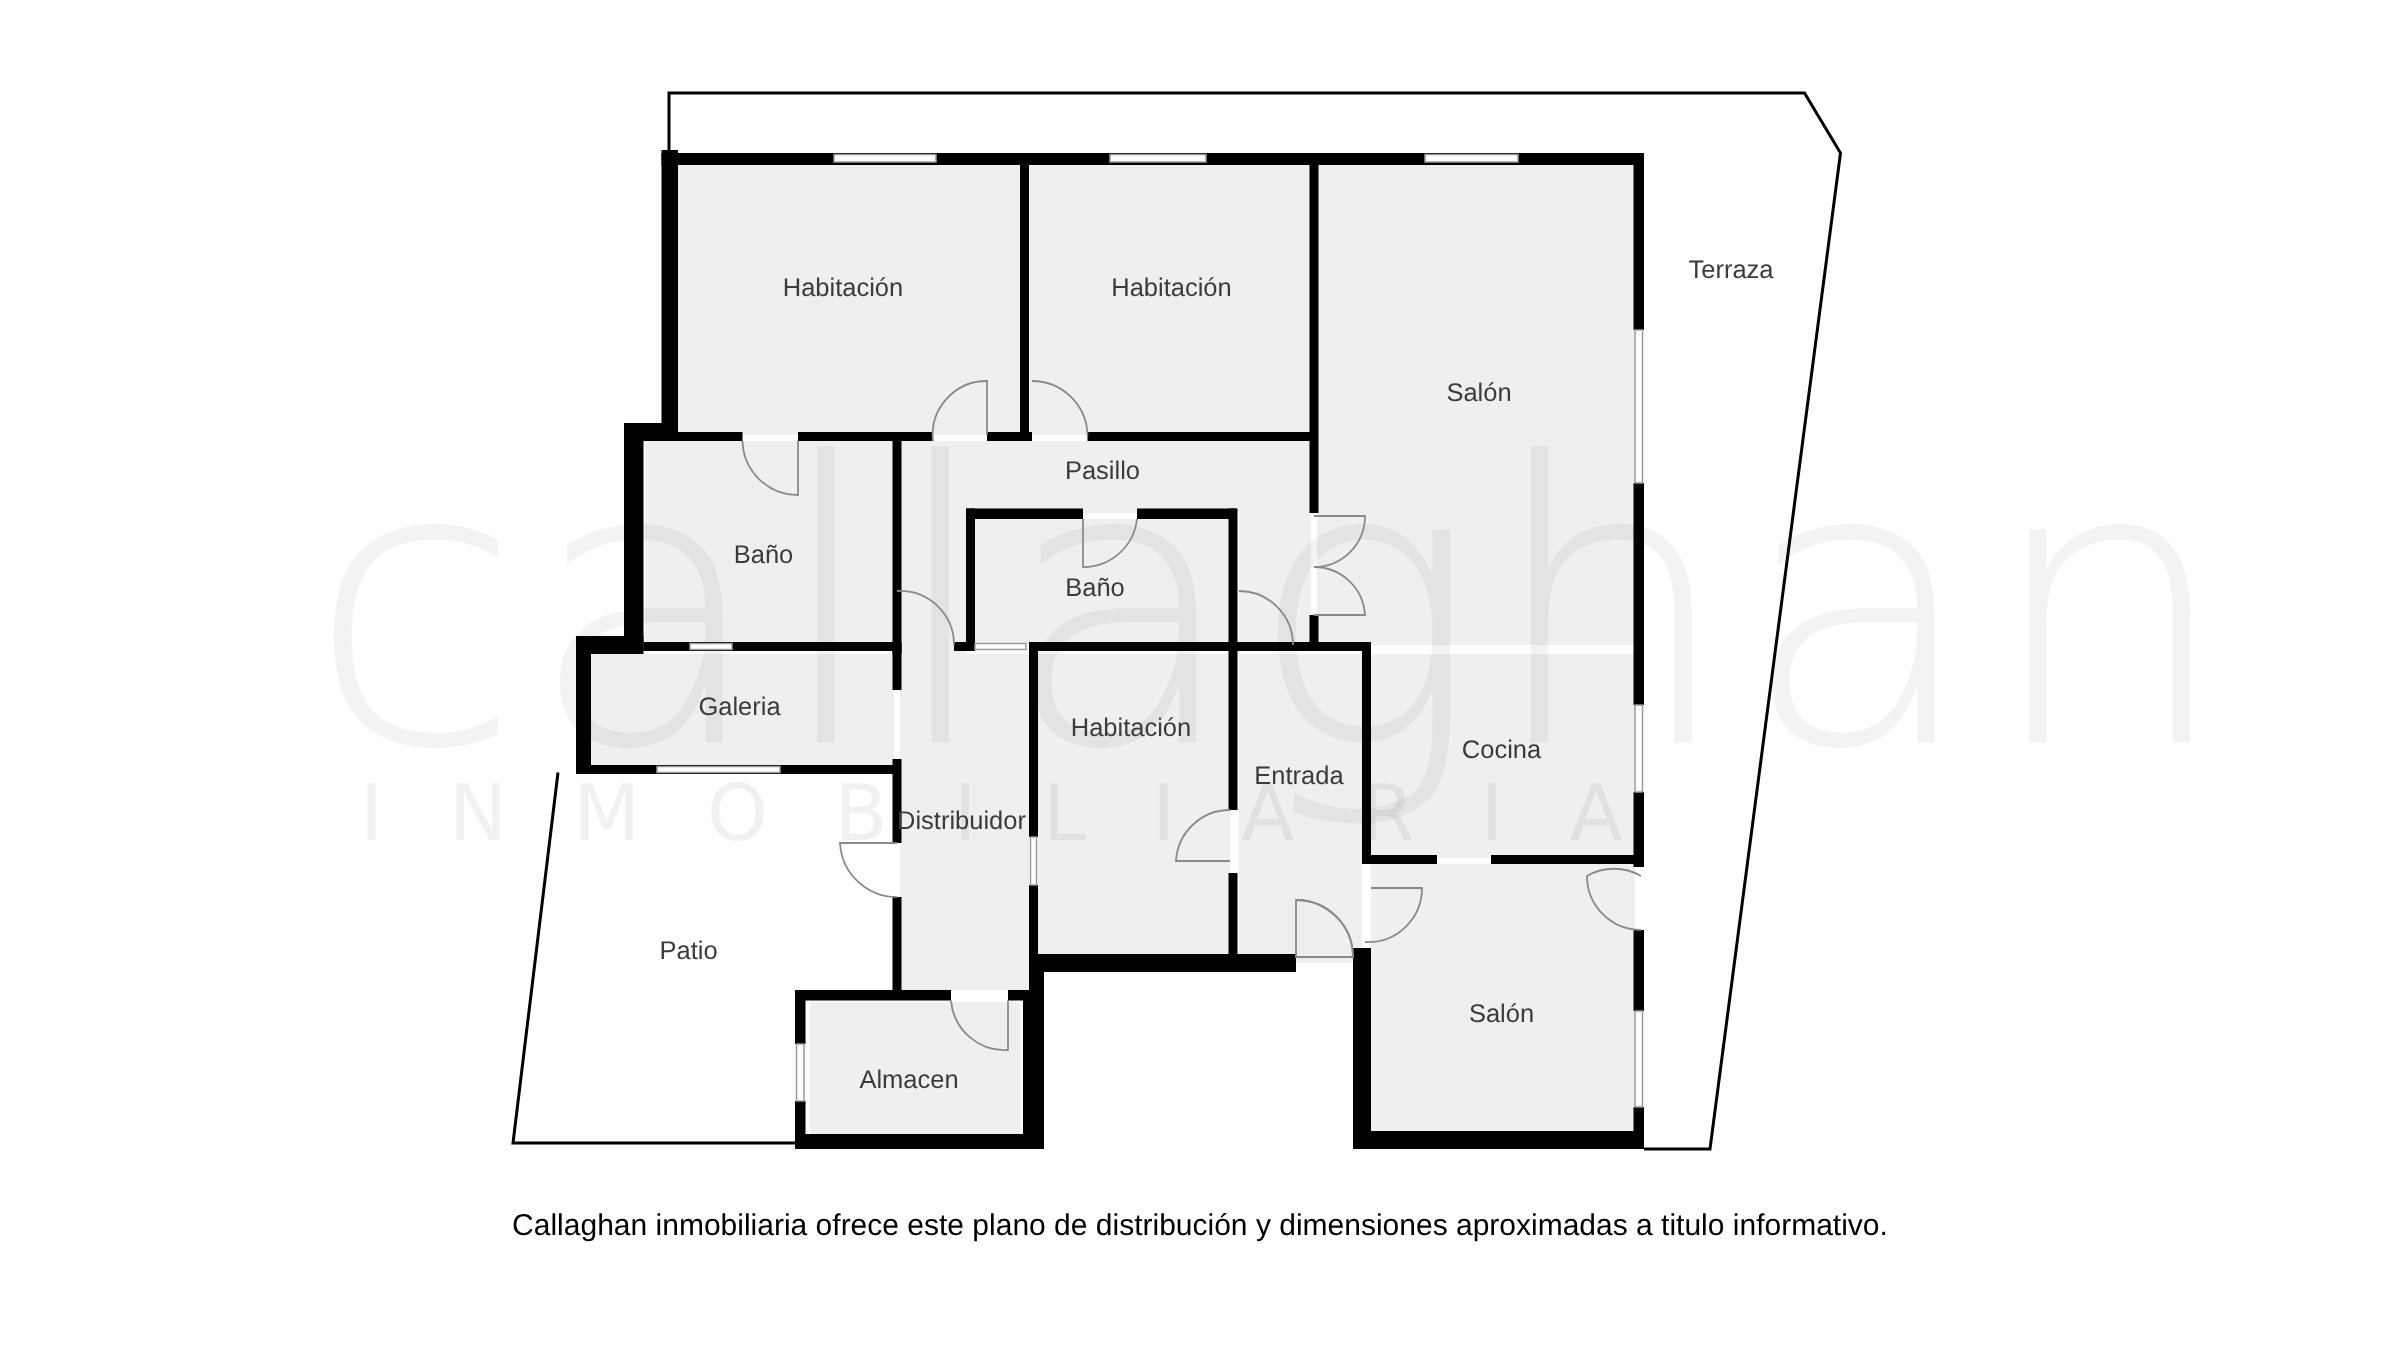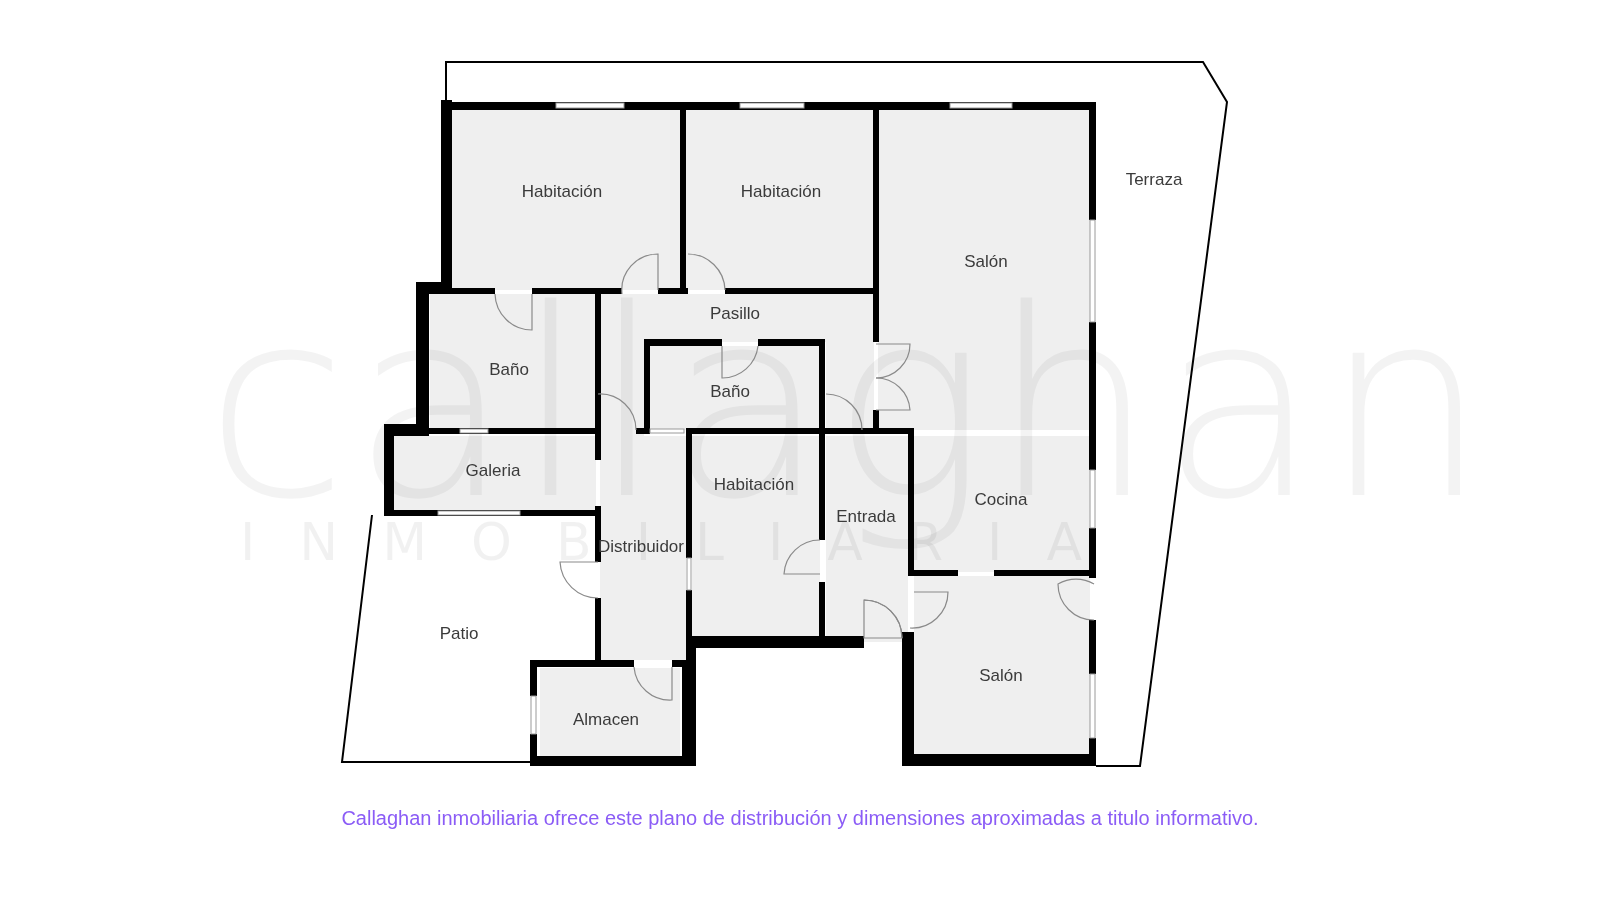--- a/index.html
+++ b/index.html
@@ -7,21 +7,21 @@
   #plan { position: absolute; left: 0; top: 0; width: 1600px; height: 900px; }
   .room { fill: #efefef; }
   .ext { fill: #ffffff; }
   .wall { fill: #000000; }
   .thin { fill: none; stroke: #000; stroke-width: 2; }
   .door { fill: none; stroke: #8a8a8a; stroke-width: 1.2; }
   .win { fill: #ffffff; stroke: #9a9a9a; stroke-width: 1; }
   .lbl { font-family: "Liberation Sans", "DejaVu Sans", sans-serif; font-size: 17px; fill: #3b3b3b; text-anchor: middle; dominant-baseline: middle; }
   .wm1 { font-family: "DejaVu Sans", "Liberation Sans", sans-serif; font-size: 260px; fill: #000; opacity: 0.045; font-weight: 300; letter-spacing: 4px; }
   .wm2 { font-family: "DejaVu Sans", "Liberation Sans", sans-serif; font-size: 52px; fill: #000; opacity: 0.05; letter-spacing: 44px; }
-  .footer { position: absolute; left: 0; top: 818px; width: 1600px; text-align: center; font-family: "Liberation Sans", "DejaVu Sans", sans-serif; font-size: 20px; color: #8b5cf6; transform: translateY(-50%); }
+  .footer { position: absolute; left: 0; top: 818px; width: 1600px; text-align: center; font-family: "Liberation Sans", "DejaVu Sans", sans-serif; font-size: 20px; color: #000000; transform: translateY(-50%); }
 </style>
 </head>
 <body>
 
 <svg id="plan" viewBox="0 0 1600 900" xmlns="http://www.w3.org/2000/svg">
 
   <g>
     <polygon class="ext" points="446,62 1203,62 1227,102 1140,766 1096,766 1096,104 446,104"></polygon>
     <polyline class="thin" points="446,104 446,62 1203,62 1227,102 1140,766 1096,766"></polyline>
   </g>

